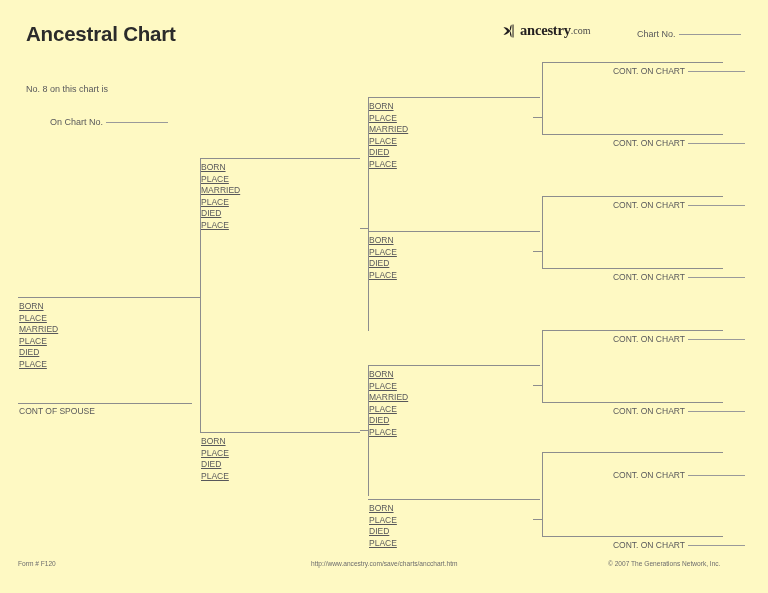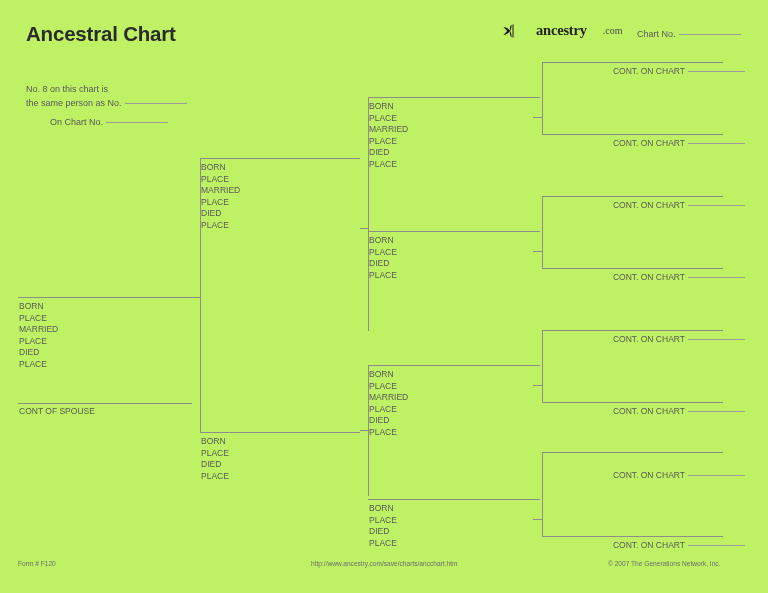--- a/index.html
+++ b/index.html
@@ -4,21 +4,21 @@
 <style>
   html, body {
     margin: 0;
     padding: 0;
     background: #ffffff;
   }
   #page {
     position: relative;
     width: 768px;
     height: 593px;
-    background: #bef264;
+    background: #fef9c3;
     font-family: "Liberation Sans", sans-serif;
     color: #58585b;
     overflow: hidden;
   }
 
   
   .chart-title {
     position: absolute;
     left: 26px;
     top: 22px;
@@ -30,21 +30,20 @@
 
   .brand {
     position: absolute;
     left: 503px;
     top: 22px;
     display: flex;
     align-items: center;
     font-family: "Liberation Serif", serif;
     color: #231f20;
     white-space: nowrap;
-    gap: 16px;
   }
   .brand-mark {
     width: 15px;
     height: 14px;
     margin-right: 2px;
     display: block;
   }
   .brand-name {
     font-size: 14.5px;
     font-weight: bold;
@@ -116,20 +115,21 @@
     position: absolute;
     width: 0;
     border-left: 1px solid #8d8d8d;
   }
   .fields {
     position: absolute;
     font-size: 8.5px;
     line-height: 11.6px;
     color: #58585b;
     white-space: nowrap;
+    text-decoration: underline;
   }
   .fields div { white-space: nowrap; }
 
   .cont-label {
     position: absolute;
     font-size: 8.5px;
     color: #58585b;
     white-space: nowrap;
     text-align: right;
   }
@@ -179,21 +179,20 @@
     <span class="brand-name">ancestry</span>
     <span class="brand-tld">.com</span>
   </div>
 
   <div class="chart-no">
     <span>Chart No.</span><span class="rule"></span>
   </div>
 
   <div class="note-block">
     <div>No. 8 on this chart is</div>
-    <div><span>the same person as No.</span><span class="rule"></span></div>
   </div>
   <div class="note-line-3">
     <span>On Chart No.</span><span class="rule"></span>
   </div>
 
   <div class="hline" style="left:18px; top:297px; width:174px;"></div>
   <div class="fields" style="left:19px; top:301px;">
     <div>BORN</div>
     <div>PLACE</div>
     <div>MARRIED</div>

